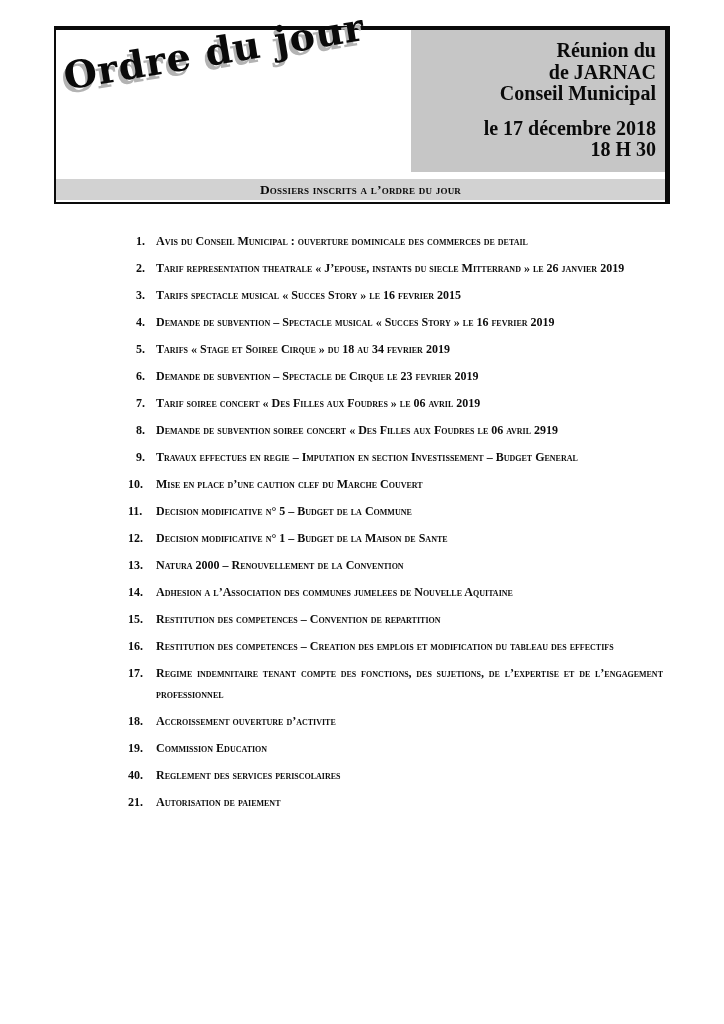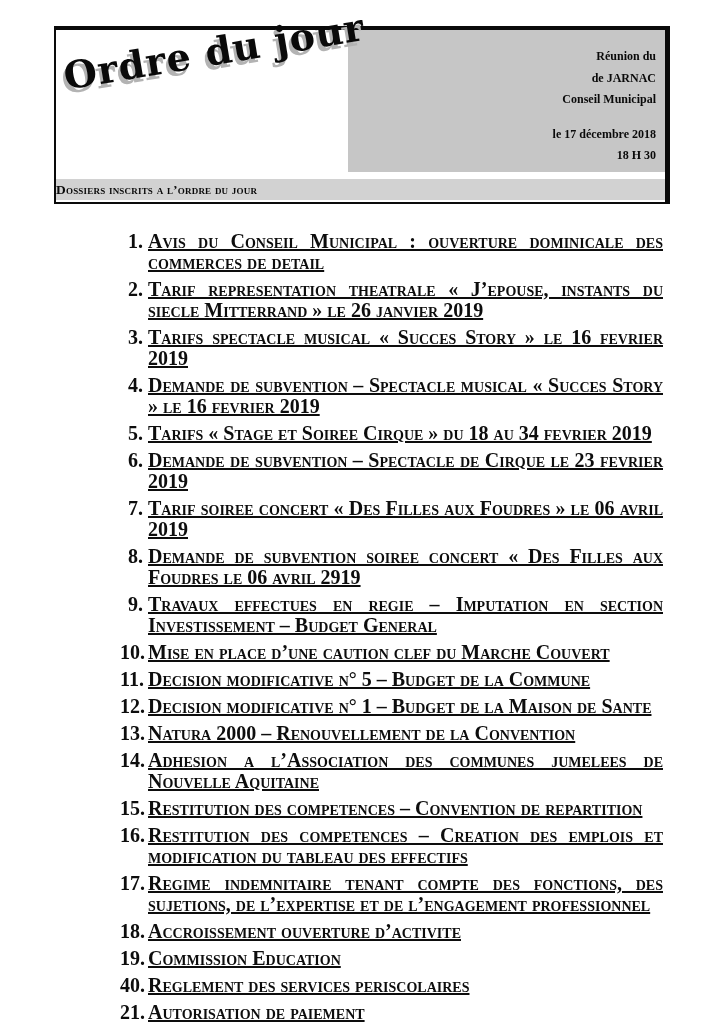--- a/index.html
+++ b/index.html
@@ -33,60 +33,60 @@
     transform-origin: left center;
     font-family: "DejaVu Serif", serif;
     font-weight: bold;
     font-size: 38px;
     letter-spacing: 1px;
     color: #0a0a0a;
     text-shadow: -3px 4px 0 #b3b3b3;
     white-space: nowrap;
   }
   .info-box {
-    width: 317px;
+    width: 254px;
     box-sizing: border-box;
     background: #c6c6c6;
     text-align: right;
-    padding: 16px 9px 0 0;
+    padding: 10px 9px 0 0;
     font-weight: bold;
-    font-size: 12px;
+    font-size: 20px;
     line-height: 21.5px;
     color: #0a0a0a;
   }
   .info-spacer { height: 13px; }
   .gap-row { height: 7px; background: #ffffff; }
   .band {
     height: 21px;
     background: #d2d2d2;
+    text-align: center;
     font-weight: bold;
     font-size: 13.5px;
     line-height: 21px;
     font-variant: small-caps;
     letter-spacing: 0.2px;
     color: #0a0a0a;
   }
 
   
   .agenda {
     position: absolute;
     left: 116px; top: 231px;
     width: 547px;
   }
   .item {
     font-weight: bold;
-    font-size: 20px;
+    font-size: 12px;
     line-height: 21px;
     font-variant: small-caps;
     text-align: justify;
     padding-left: 28px;
     text-indent: -28px;
-    margin: 0 0 6px 4px;
+    margin: 0 0 6px 12px;
     color: #0d0d0d;
-    text-decoration: underline;
   }
   .num {
     display: inline-block;
     width: 28px;
     box-sizing: border-box;
     text-indent: 0;
   }
   .num.s { padding-left: 8px; }
 </style>
 </head>
@@ -110,21 +110,21 @@
     </div>
     <div class="gap-row"></div>
     <div class="band">Dossiers inscrits a l’ordre du jour</div>
   </div>
 
   <div class="agenda">
     <p class="item"><span class="num s">1.</span><span class="txt">Avis du Conseil Municipal : ouverture dominicale des commerces de detail</span></p>
 
     <p class="item"><span class="num s">2.</span><span class="txt">Tarif representation theatrale « J’epouse, instants du siecle Mitterrand » le 26 janvier 2019</span></p>
 
-    <p class="item"><span class="num s">3.</span><span class="txt">Tarifs spectacle musical « Succes Story » le 16 fevrier 2019</span></p>
+    <p class="item"><span class="num s">3.</span><span class="txt">Tarifs spectacle musical « Succes Story » le 16 fevrier 2015</span></p>
 
     <p class="item"><span class="num s">4.</span><span class="txt">Demande de subvention – Spectacle musical « Succes Story » le 16 fevrier 2019</span></p>
 
     <p class="item"><span class="num s">5.</span><span class="txt">Tarifs « Stage et Soiree Cirque » du 18 au 34 fevrier 2019</span></p>
 
     <p class="item"><span class="num s">6.</span><span class="txt">Demande de subvention – Spectacle de Cirque le 23 fevrier 2019</span></p>
 
     <p class="item"><span class="num s">7.</span><span class="txt">Tarif soiree concert « Des Filles aux Foudres » le 06 avril 2019</span></p>
 
     <p class="item"><span class="num s">8.</span><span class="txt">Demande de subvention soiree concert « Des Filles aux Foudres le 06 avril 2919</span></p>

